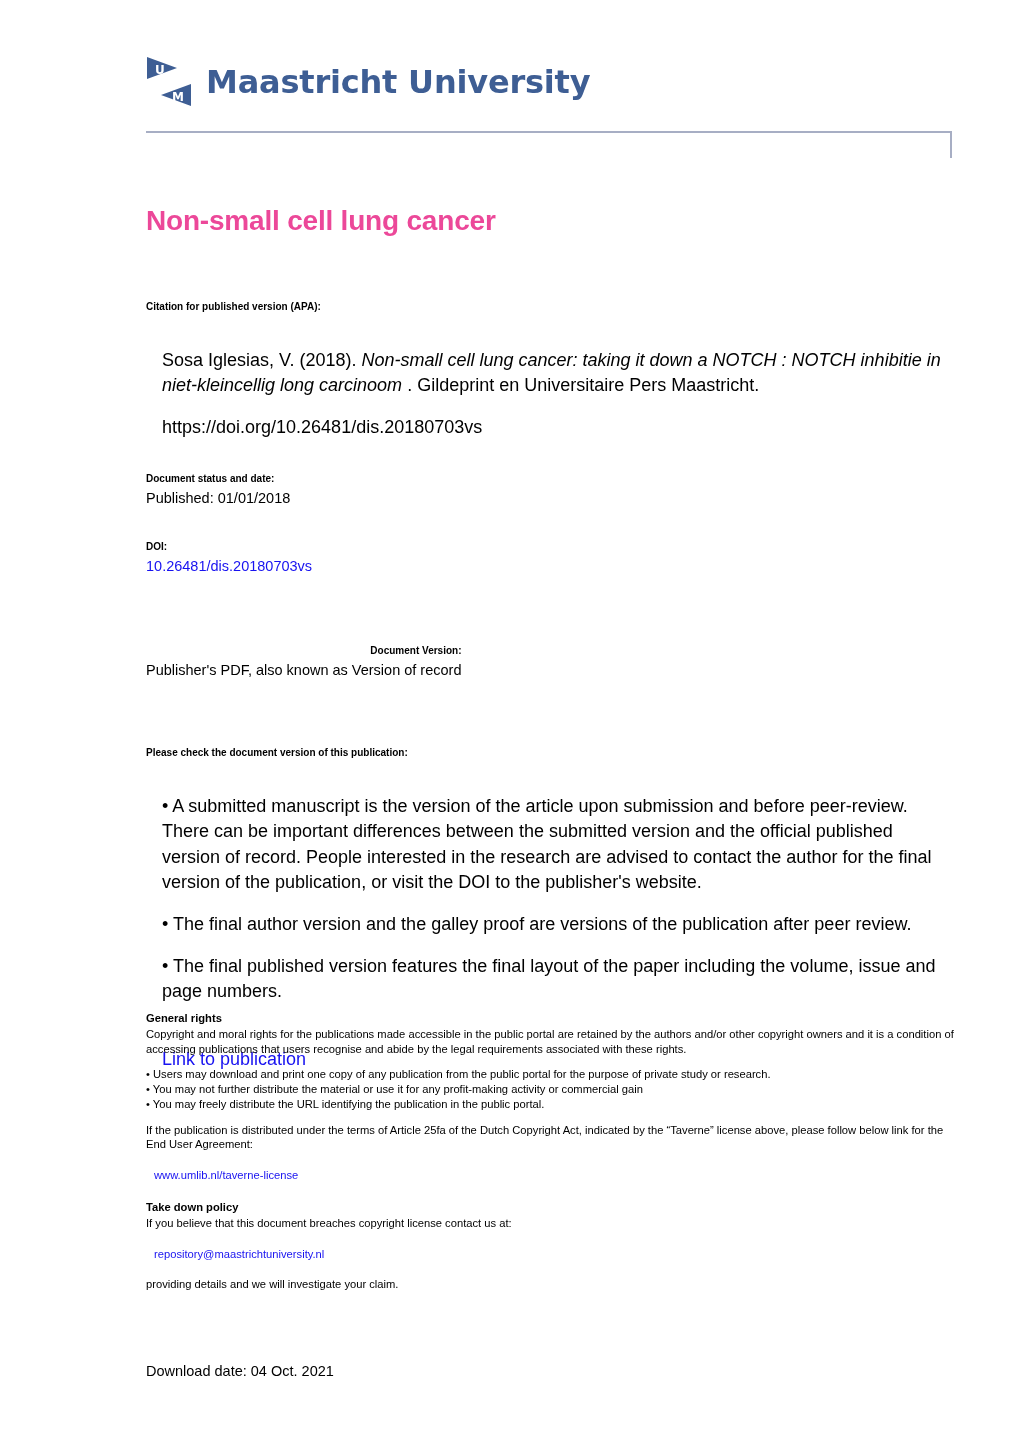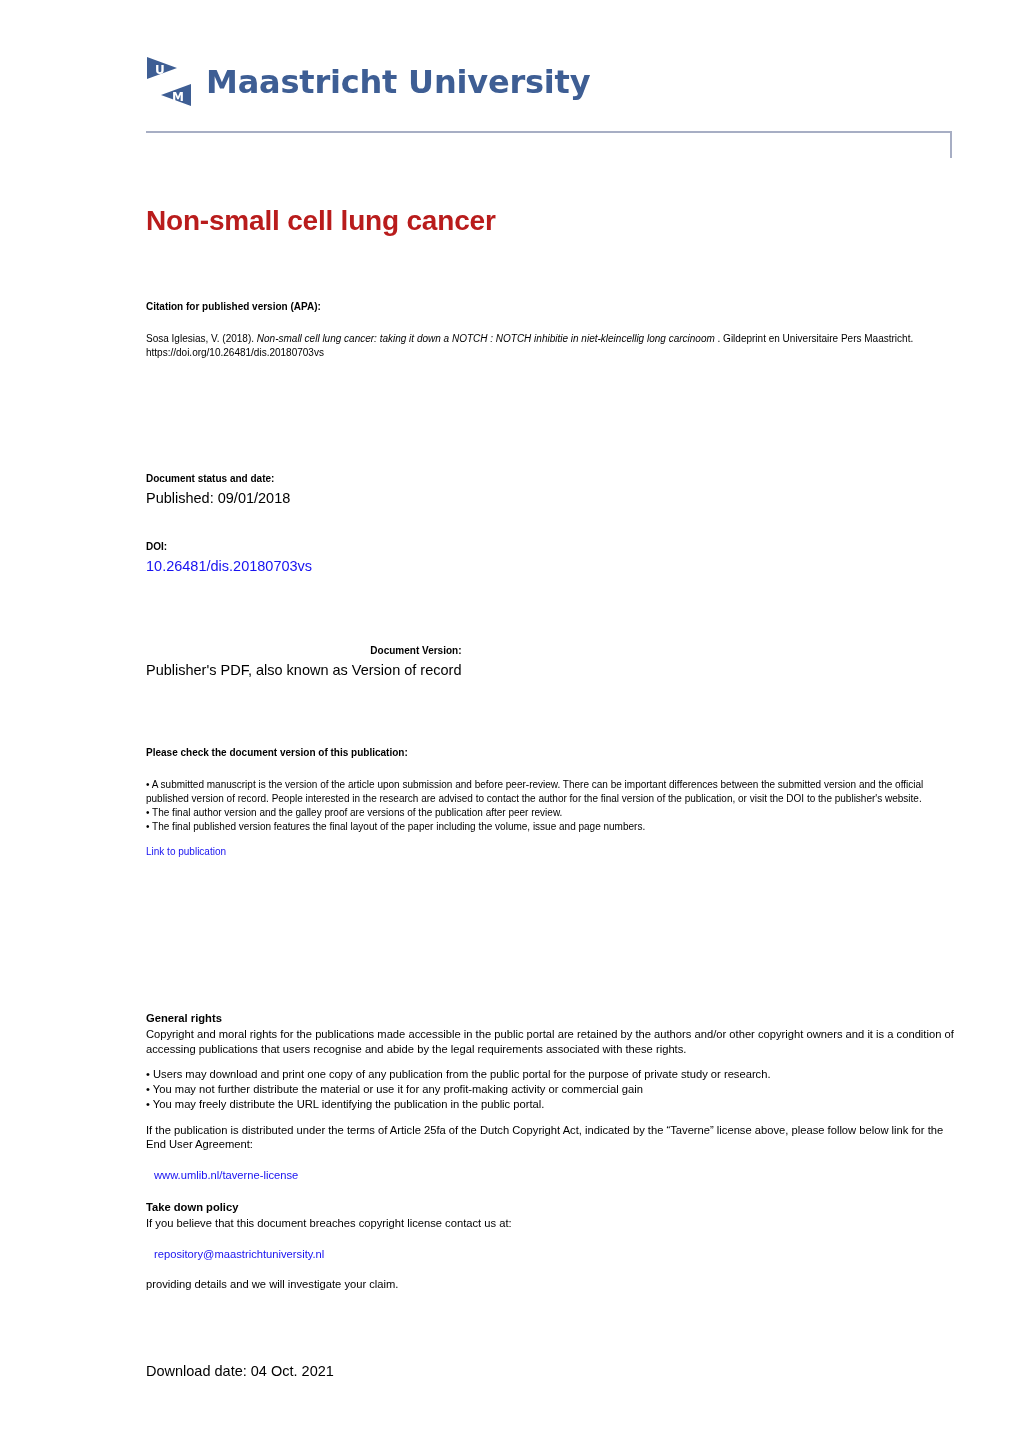--- a/index.html
+++ b/index.html
@@ -76,41 +76,41 @@
   }
 
   .doc-title {
     position: absolute;
     top: 205px;
     left: 0;
     font-size: 28px;
     font-weight: bold;
     line-height: 1.15;
     letter-spacing: -0.2px;
-    color: #b91c1c;
+    color: #ec4899;
     margin: 0;
   }
 
   .block { position: absolute; left: 0; }
 
   .h-label {
     font-size: 10px;
     font-weight: bold;
     line-height: 1.38;
     margin: 0 0 2px 0;
   }
   .body-line {
     font-size: 14.5px;
     line-height: 1.38;
     margin: 0;
   }
   .para {
-    font-size: 10px;
+    font-size: 18px;
     line-height: 1.42;
-    margin: 0;
+    margin: 16px;
   }
   .it { font-style: italic; }
   .lnk { color: #1812F0; }
   .lnk-plain { color: #000000; }
 
   
   .small-block { position: absolute; left: 0; width: 812px; }
   .sm-head {
     font-size: 11.2px;
     font-weight: bold;
@@ -165,21 +165,21 @@
 
     <div class="block" style="top:300px;">
       <p class="h-label">Citation for published version (APA):</p>
       <div style="height:16px;"></div>
       <p class="para"><span>Sosa Iglesias, V. (2018). </span><span class="it">Non-small cell lung cancer: taking it down a NOTCH : NOTCH inhibitie in niet-kleincellig long carcinoom </span><span>. Gildeprint en Universitaire Pers Maastricht.</span></p>
       <p class="para lnk-plain">https://doi.org/10.26481/dis.20180703vs</p>
     </div>
 
     <div class="block" style="top:472px;">
       <p class="h-label">Document status and date:</p>
-      <p class="body-line">Published: 09/01/2018</p>
+      <p class="body-line">Published: 01/01/2018</p>
     </div>
 
     <div class="block" style="top:540px;">
       <p class="h-label">DOI:</p>
       <p class="body-line lnk">10.26481/dis.20180703vs</p>
     </div>
 
     <div class="block" style="top:644px;text-align:right;">
       <p class="h-label">Document Version:</p>
       <p class="body-line">Publisher's PDF, also known as Version of record</p>

